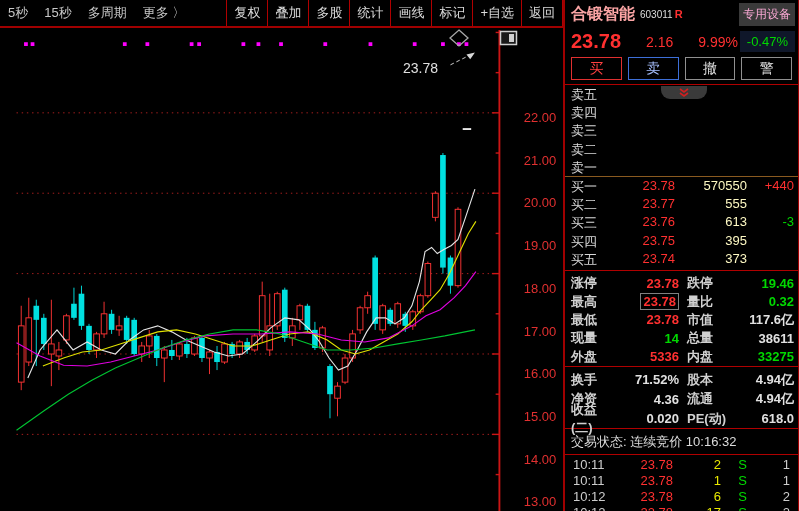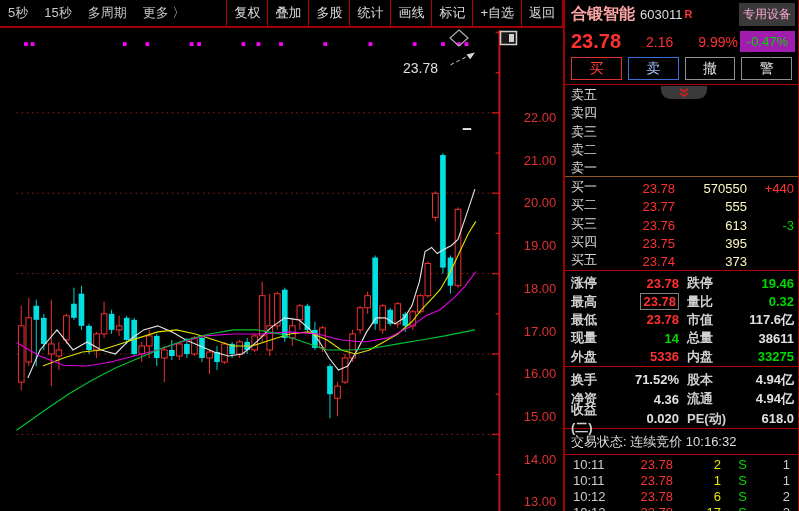--- a/index.html
+++ b/index.html
@@ -29,42 +29,42 @@
   
   .price-callout { position:absolute; left:403px; top:30px; color:#e0e0e0; font-size:14px; }
 
   
   .panel { position:absolute; left:563px; top:0; width:236px; height:511px;
     border-left:2px solid #a00000; border-right:1px solid #a00000; background:#000;
     font-size:13px; color:#d8d8d8; }
   .sect { position:absolute; left:0; width:233px; }
   .p-title { top:0; height:28px; display:flex; align-items:center; padding:0 3px 0 6px; }
   .stock-name { color:#fca5a5; font-size:16px; font-weight:bold; }
-  .stock-code { color:#dcdcdc; font-size:13px; margin-left:5px;text-align:center; }
+  .stock-code { color:#dcdcdc; font-size:10px; margin-left:5px;text-align:center; }
   .stock-flag { color:#ff3030; font-size:11px; font-weight:bold; vertical-align:super; margin-left:2px; }
   .industry-box { margin-left:auto; background:#3a3a3a; color:#f9a8d4; font-size:12px;
     padding:3px 4px; }
   .p-price { top:28px; height:27px; display:flex; align-items:center; padding:0 3px 0 6px; }
   .big-price { color:#ff3030; font-size:20px; font-weight:bold; }
   .chg { color:#ff3030; font-size:14px; margin-left:25px; }
-  .industry-chg { margin-left:auto; background:#a21caf; color:#00d800; font-size:13px; padding:3px 7px; }
+  .industry-chg { margin-left:auto; background:#0f172a; color:#00d800; font-size:13px; padding:3px 7px; }
   .p-buttons { top:55px; height:30px; display:flex; gap:6px; padding:2px 6px 4px 6px;
     border-bottom:1px solid #b00000; }
   .t-btn { flex:1; background:#000; font-size:14px; display:flex; align-items:center;
     justify-content:center; cursor:pointer; }
   .t-btn.buy { border:1px solid #e03030; color:#ff4040; }
   .t-btn.sell { border:1px solid #3d6fd8; color:#a8c0ff; }
   .t-btn.cancel { border:1px solid #909090; color:#e0e0e0; }
   .t-btn.alert { border:1px solid #909090; color:#e0e0e0; }
   .chevron-tab { position:absolute; left:96px; top:86px; width:46px; height:13px;
     background:#3a3a3a; border-radius:0 0 9px 9px; display:flex; align-items:center;
     justify-content:center; cursor:pointer; z-index:5; }
   .p-asks { top:86px; height:91px; border-bottom:1px solid #8a5a20; }
   .p-bids { top:178px; height:93px; border-bottom:1px solid #b00000; }
-  .ob-row { height:18.2px; display:flex; align-items:flex-end; padding:0 4px 0 6px; }
+  .ob-row { height:18.2px; display:flex; align-items:flex-start; padding:0 4px 0 6px; }
   .ob-label { width:42px; color:#d8d8d8; }
   .ob-price { width:62px; text-align:right; color:#ff3030; }
   .ob-vol { width:72px; text-align:right; color:#fef9c3; }
   .ob-delta { flex:1; text-align:right; }
   .p-stats1 { top:272px; height:95px; border-bottom:1px solid #b00000; padding-top:2px; }
   .p-stats2 { top:368px; height:61px; border-bottom:1px solid #b00000; padding-top:2px; }
   .st-row { height:18.4px; display:flex; align-items:center; padding:0 4px 0 6px;font-weight:bold; }
   .st-row2 { height:19.5px; }
   .st-label { width:44px; color:#d0d0d0; }
   .st-val1 { width:64px; text-align:right; }

